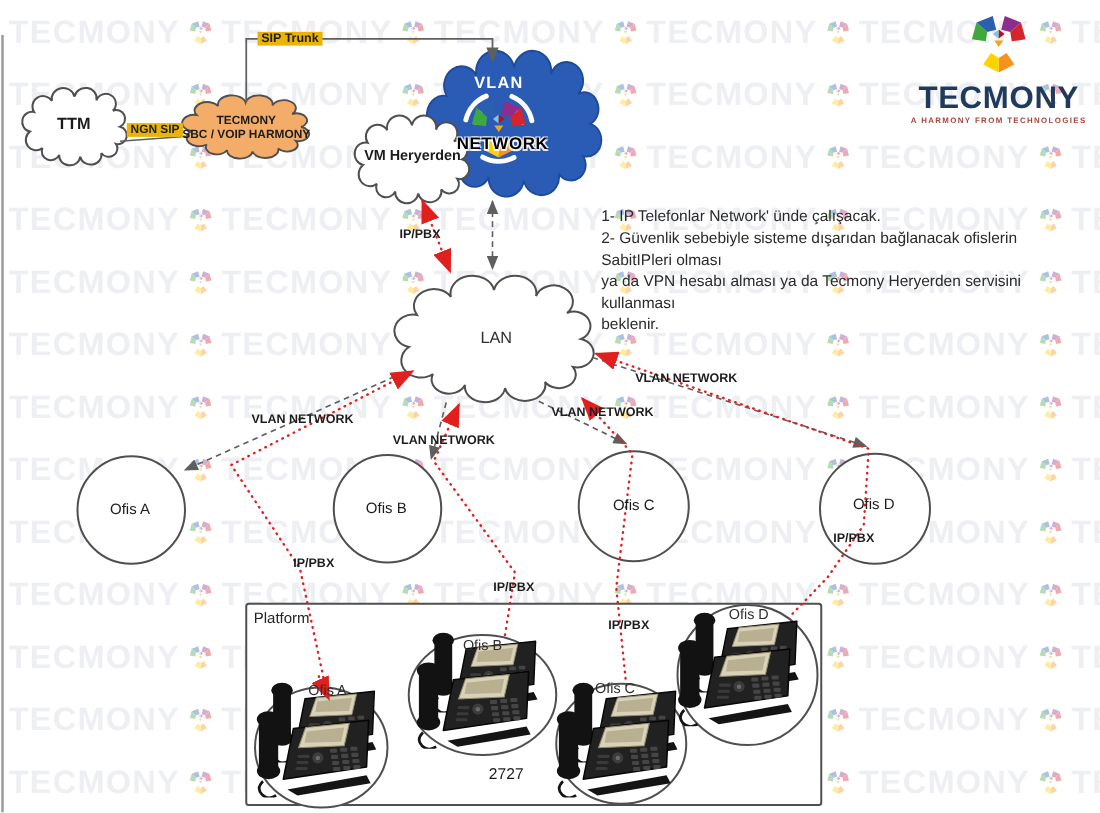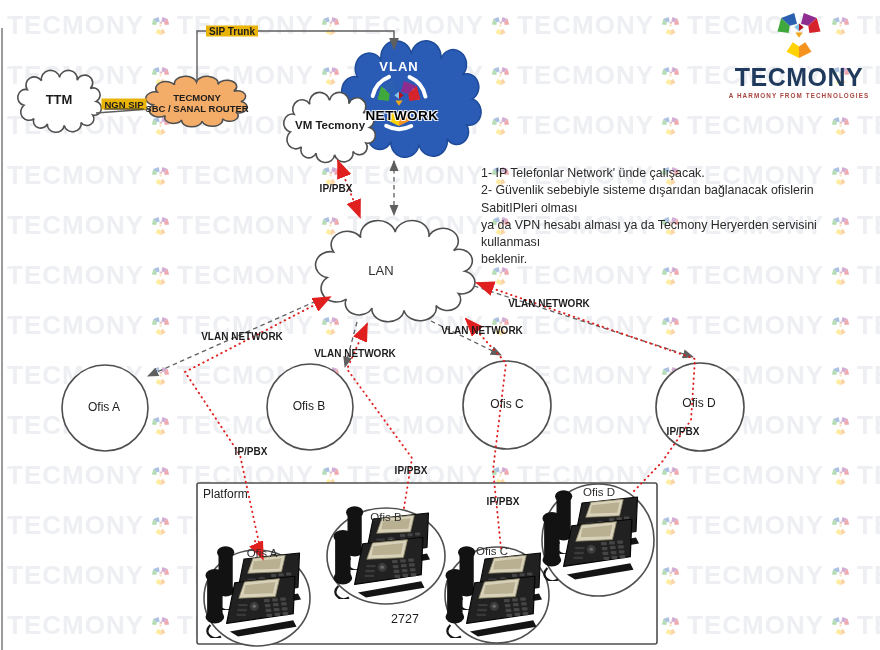--- a/index.html
+++ b/index.html
@@ -643,27 +643,27 @@
     <path d="M262,557 L240,455 L185,372 L330,297" class="line-red" marker-end="url(#mr)"></path>
     <path d="M255,541 L263,559" class="line-red" marker-end="url(#mr)"></path>
     <path d="M404,508 L412,458 L347,369 L367,324" class="line-red" marker-end="url(#mr)"></path>
     <path d="M501,548 L493,470 L506,363 L466,319" class="line-red" marker-end="url(#mr)"></path>
     <path d="M634,491 L662,462 L691,420 L695,359 L477,283" class="line-red" marker-end="url(#mr)"></path>
   </g>
 </svg>
 
 <div class="lbl f13" style="left:59px;top:99px;">TTM</div>
 <div class="lbl f9" style="left:197px;top:97px;">TECMONY</div>
-<div class="lbl f9" style="left:197px;top:108px;">SBC / SANAL ROUTER</div>
-<div class="lbl f9 bg" style="left:124px;top:104px;text-decoration:underline;">NGN SIP</div>
+<div class="lbl f9" style="left:197px;top:108px;">SBC / VOIP HARMONY</div>
+<div class="lbl f9 bg" style="left:124px;top:104px;">NGN SIP</div>
 <div class="lbl f10 bg" style="left:232px;top:31px;">SIP Trunk</div>
 <div class="lbl f13 white" style="left:399px;top:66px;">VLAN</div>
 <div class="lbl halo" style="left:402px;top:115px;">NETWORK</div>
-<div class="lbl f11" style="left:330px;top:125px;">VM Tecmony</div>
-<div class="lbl f13 reg" style="left:381px;top:270px;text-align:center;">LAN</div>
+<div class="lbl f11" style="left:330px;top:125px;">VM Heryerden</div>
+<div class="lbl f13 reg" style="left:397px;top:270px;text-align:center;">LAN</div>
 
 <div class="lbl f10" style="left:242px;top:336px;">VLAN NETWORK</div>
 <div class="lbl f10" style="left:355px;top:353px;">VLAN NETWORK</div>
 <div class="lbl f10" style="left:482px;top:330px;">VLAN NETWORK</div>
 <div class="lbl f10" style="left:549px;top:303px;">VLAN NETWORK</div>
 
 <div class="lbl f10" style="left:336px;top:188px;">IP/PBX</div>
 <div class="lbl f10" style="left:251px;top:451px;">IP/PBX</div>
 <div class="lbl f10" style="left:411px;top:470px;">IP/PBX</div>
 <div class="lbl f10" style="left:503px;top:501px;">IP/PBX</div>

